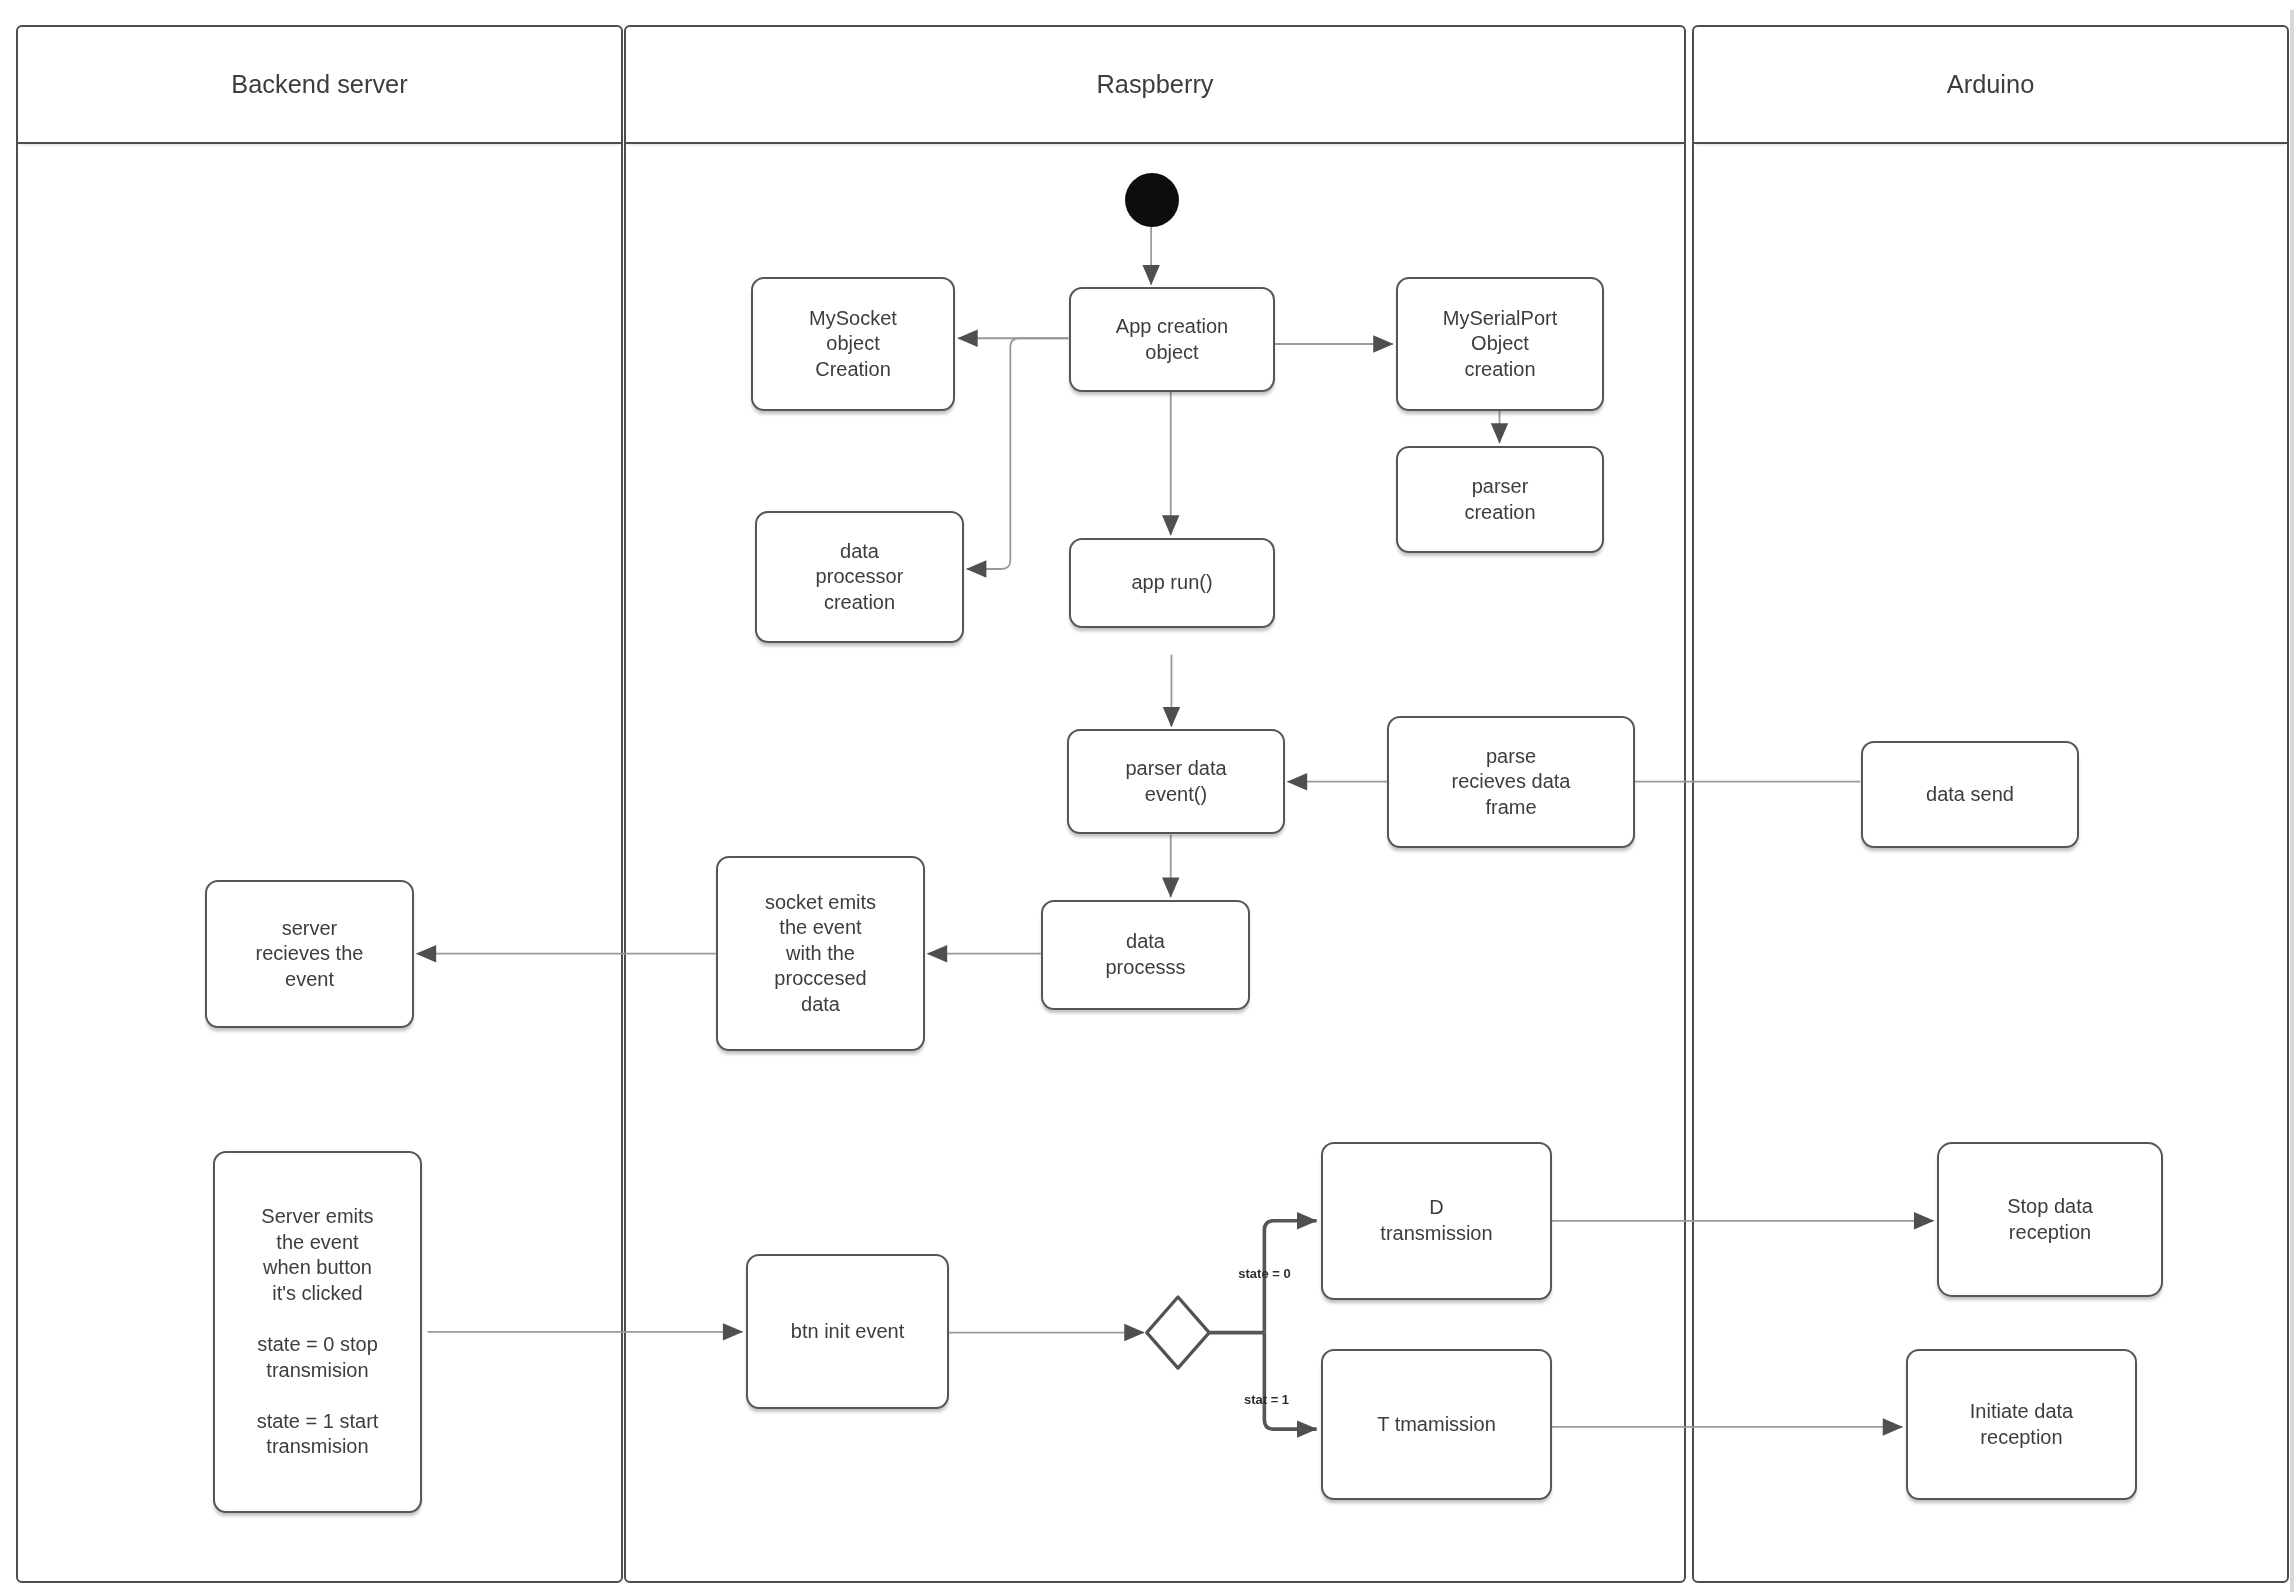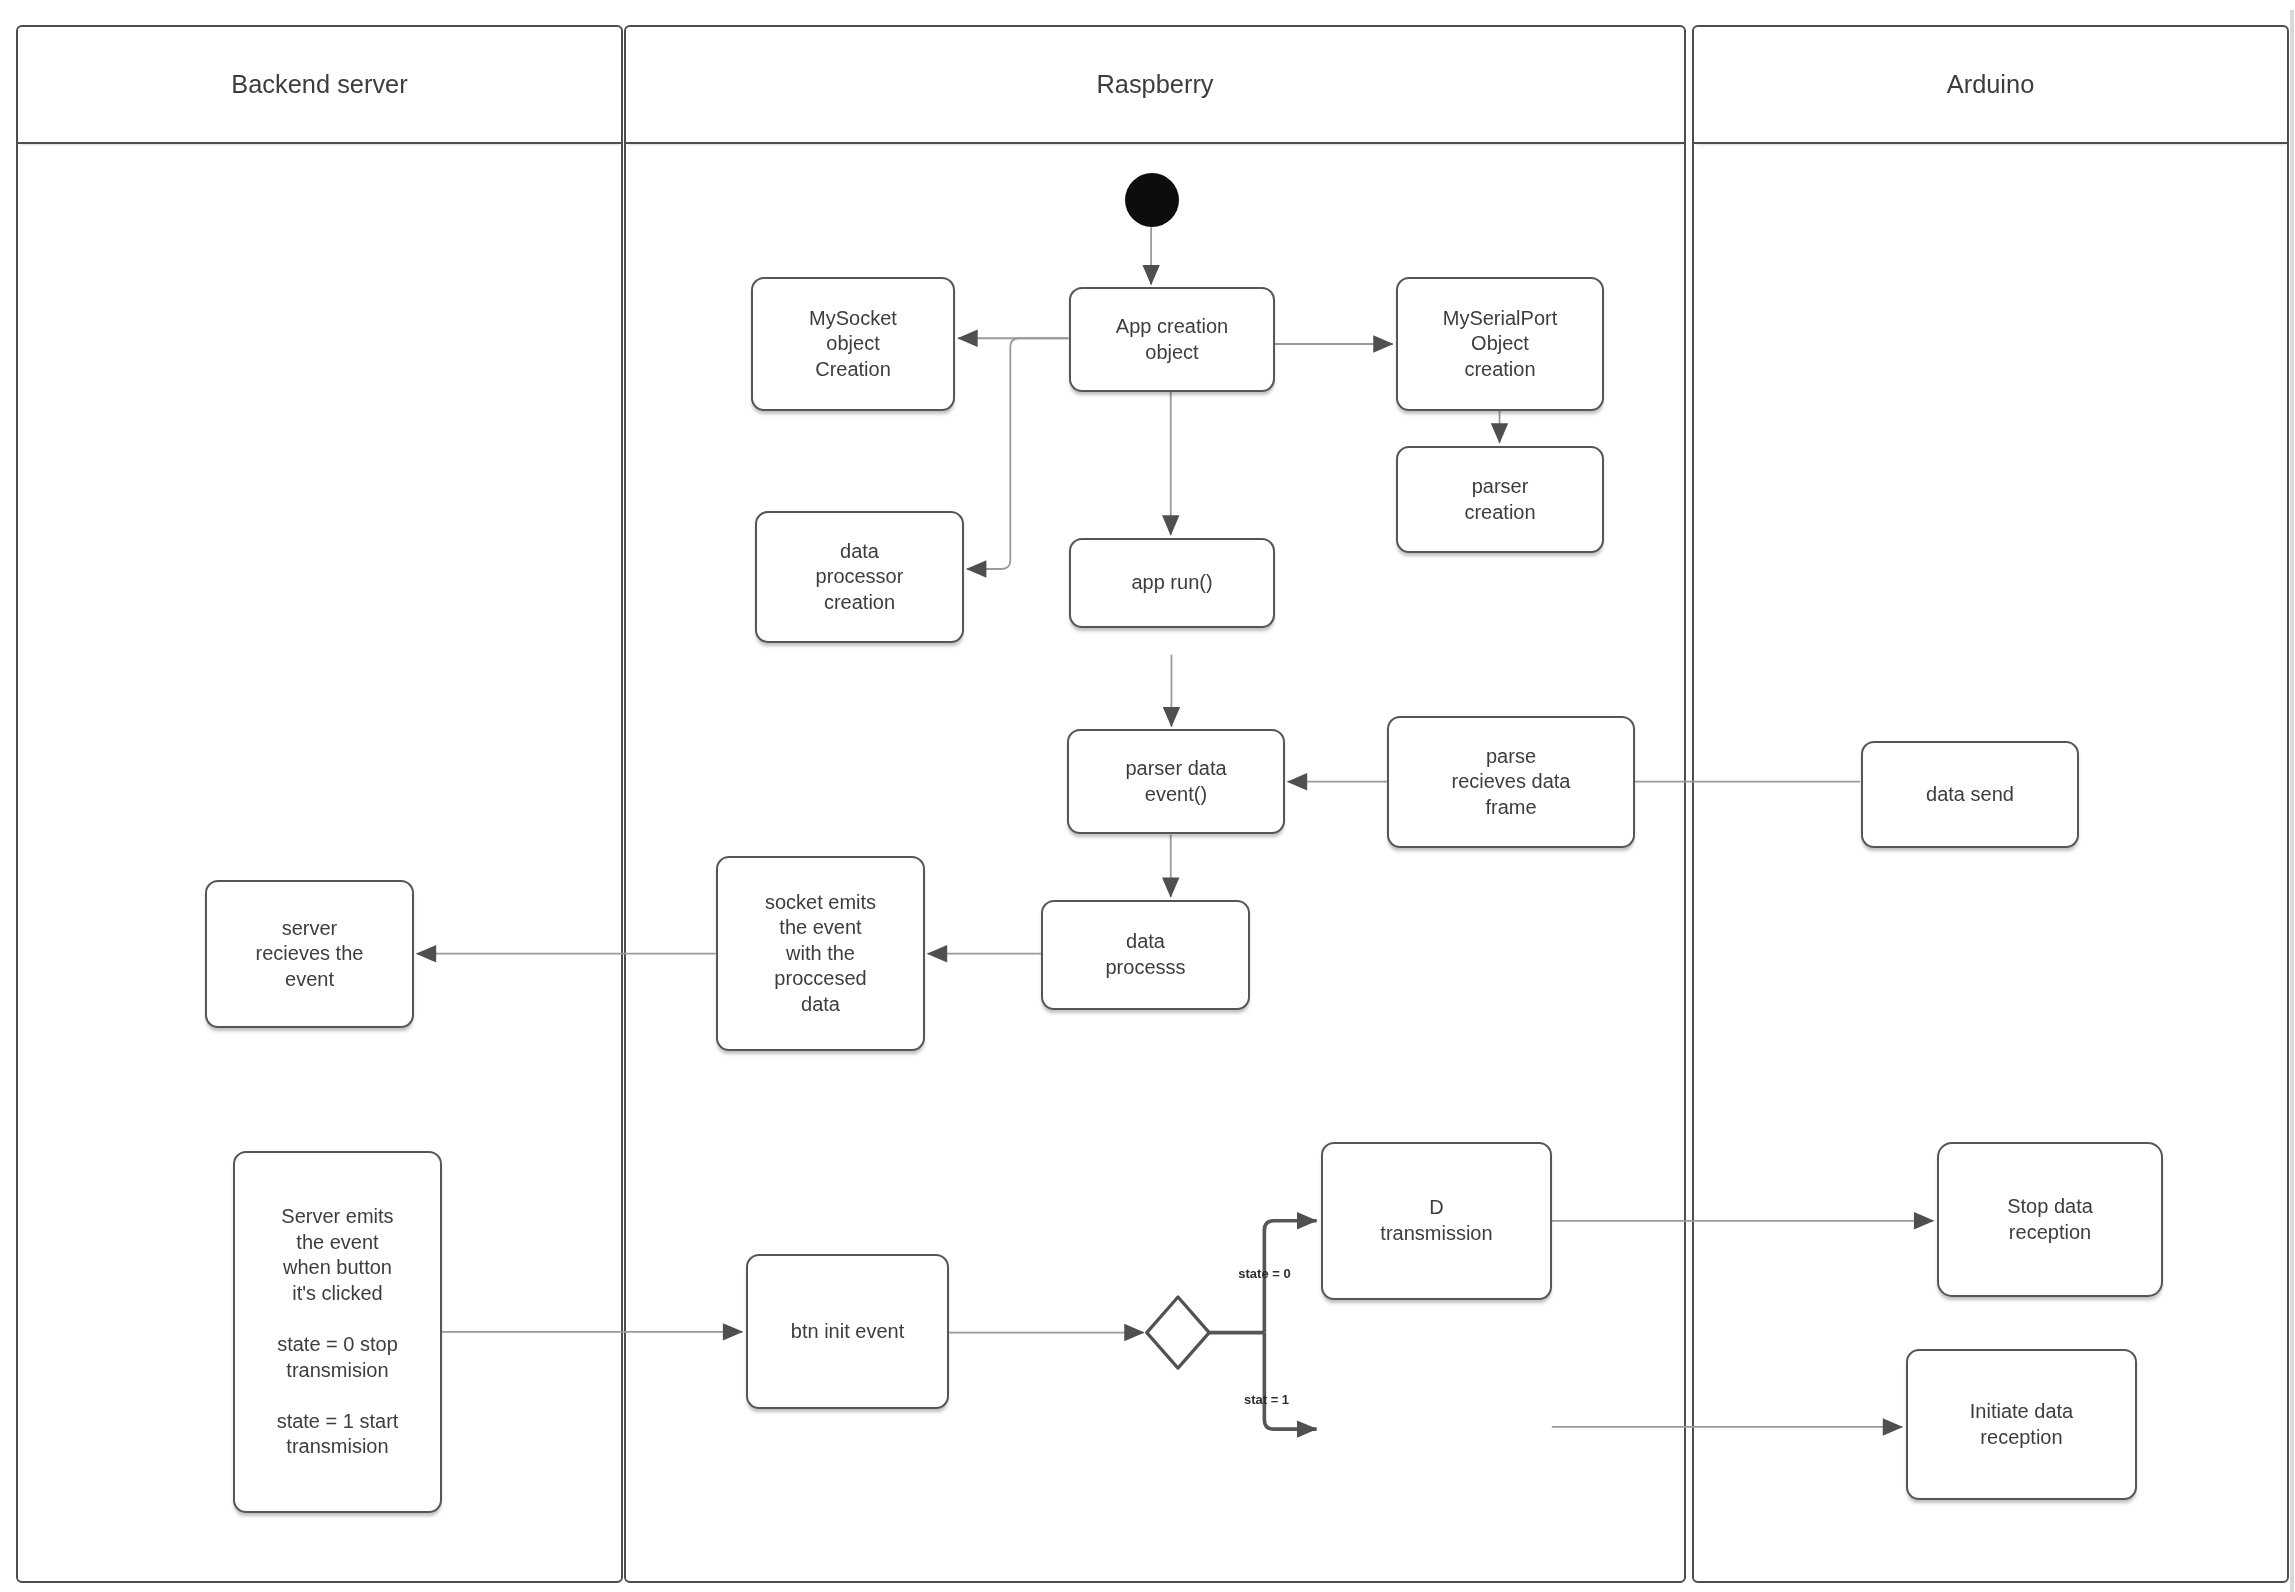--- a/index.html
+++ b/index.html
@@ -45,21 +45,21 @@
   #n-my-serial-port   {left:1396px;top:267px; width:208px;height:134px;}
   #n-parser-creation  {left:1396px;top:436px; width:208px;height:107px;}
   #n-data-processor   {left:755px;top:501px; width:209px;height:132px;}
   #n-app-run          {left:1069px;top:528px; width:206px;height:90px;}
   #n-parser-data-event{left:1067px;top:719px; width:218px;height:105px;}
   #n-parse-recieves   {left:1387px;top:706px; width:248px;height:132px;}
   #n-data-send        {left:1861px;top:731px;width:218px;height:107px;}
   #n-data-processs    {left:1041px;top:890px;width:209px;height:110px;}
   #n-socket-emits     {left:716px; top:846px;width:209px;height:195px;}
   #n-server-recieves  {left:205px; top:870px;width:209px;height:148px;}
-  #n-server-emits     {left:233px; top:1141px;width:209px;height:362px;}
+  #n-server-emits     {left:213px; top:1141px;width:209px;height:362px;}
   #n-btn-init         {left:746px;top:1244px;width:203px;height:155px;}
   #n-d-transmission   {left:1321px;top:1132px;width:231px;height:158px;}
   #n-t-tmamission     {left:1321px;top:1339px;width:231px;height:151px;}
   #n-stop-data        {left:1937px;top:1132px;width:226px;height:155px;border-radius:15px;}
   #n-initiate-data    {left:1906px;top:1339px;width:231px;height:151px;}
 
   
   #n-start{
     position:absolute;left:1125px;top:163px;width:54px;height:54px;
     background:#0d0d0d;border-radius:50%;
@@ -170,20 +170,21 @@
 it's clicked
 
 state = 0 stop
 transmision
 
 state = 1 start
 transmision</div>
   <div class="node" id="n-btn-init">btn init event</div>
   <div class="node" id="n-d-transmission">D
 transmission</div>
+  <div class="node" id="n-t-tmamission">T tmamission</div>
   <div class="node" id="n-stop-data">Stop data
 reception</div>
   <div class="node" id="n-initiate-data">Initiate data
 reception</div>
 
   <div class="edge-label" id="lbl-state0">state = 0</div>
   <div class="edge-label" id="lbl-stat1">stat = 1</div>
 
 </div>
 

